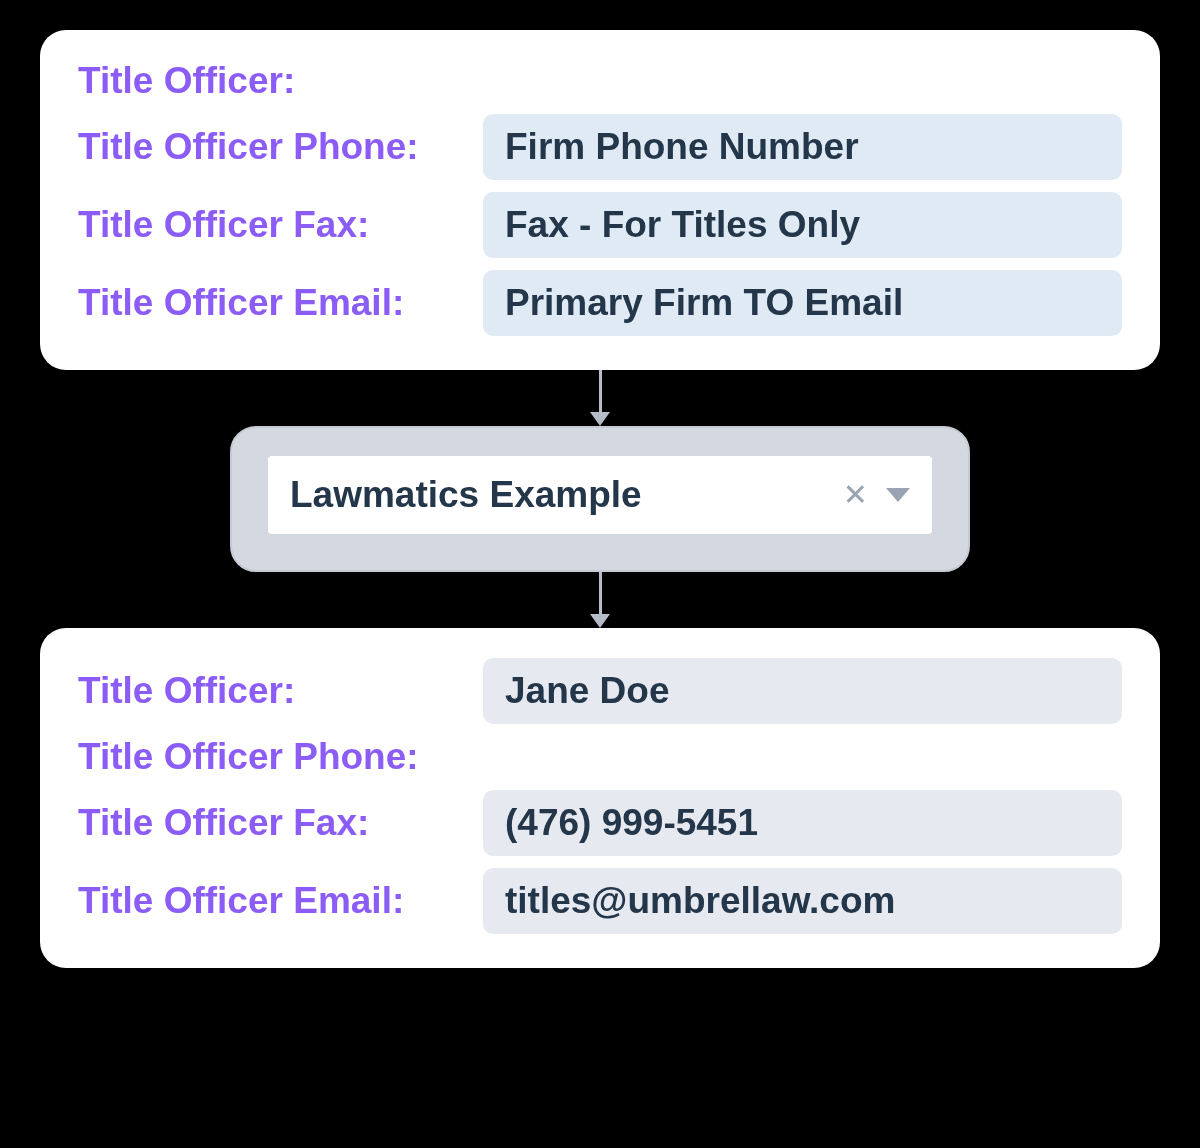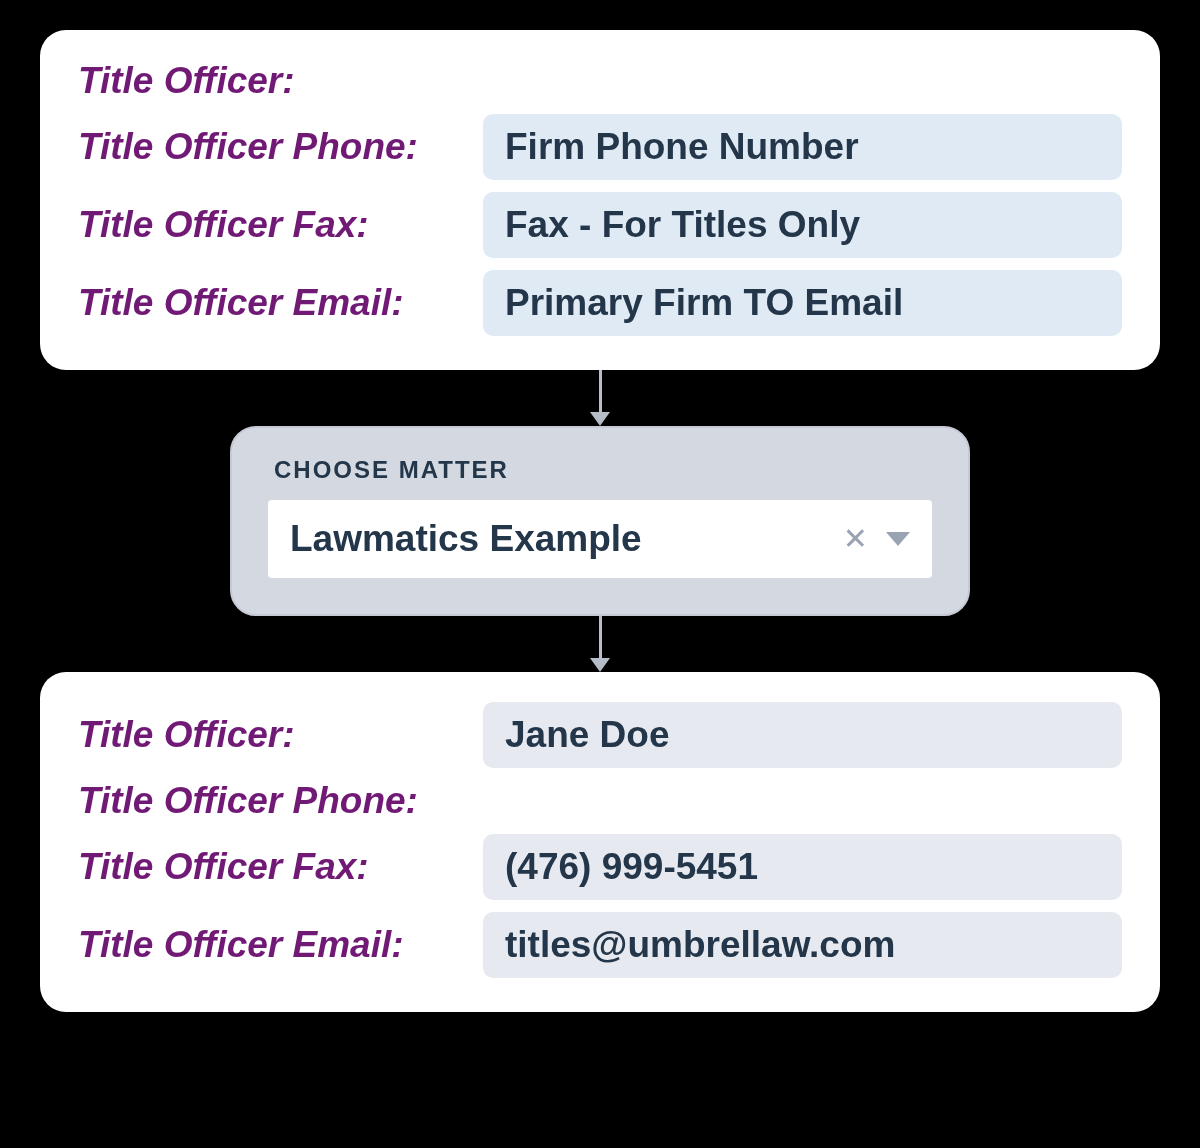--- a/index.html
+++ b/index.html
@@ -29,24 +29,23 @@
     display: flex;
     align-items: center;
     margin-bottom: 12px;
   }
   .row:last-child {
     margin-bottom: 0;
   }
   .label {
     font-size: 37px;
     font-weight: 600;
-    color: #701a75;
+    color: #8b5cf6;
     width: 405px;
     flex-shrink: 0;
-    font-style: italic;
   }
   .value-field {
     flex: 1;
     border-radius: 10px;
     padding: 12px 22px;
     font-size: 37px;
     font-weight: 600;
     color: #23364a;
   }
   .value-blue {
@@ -141,21 +140,20 @@
     <div class="value-field value-blue">Primary Firm TO Email</div>
   </div>
 </div>
 
 <div class="connector">
   <div class="connector-line" style="height:42px;"></div>
   <div class="connector-arrow"></div>
 </div>
 
 <div class="middle-card">
-  <div class="middle-label">CHOOSE MATTER</div>
   <div class="select-box">
     <div class="select-text">Lawmatics Example</div>
     <div class="select-controls">
       <div class="clear-btn">✕</div>
       <div class="dropdown-caret"></div>
     </div>
   </div>
 </div>
 
 <div class="connector">

